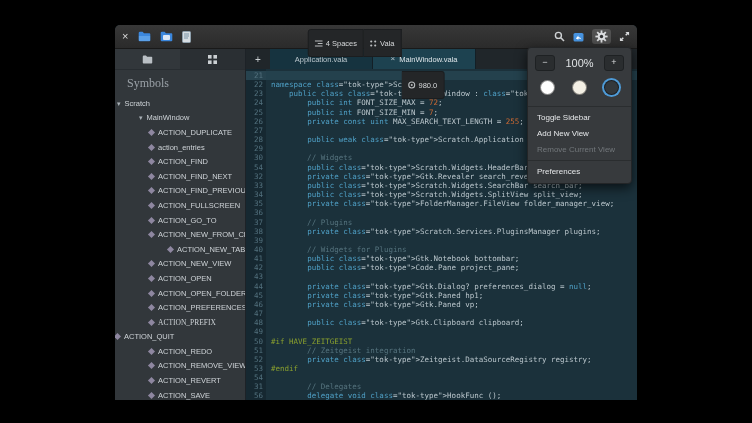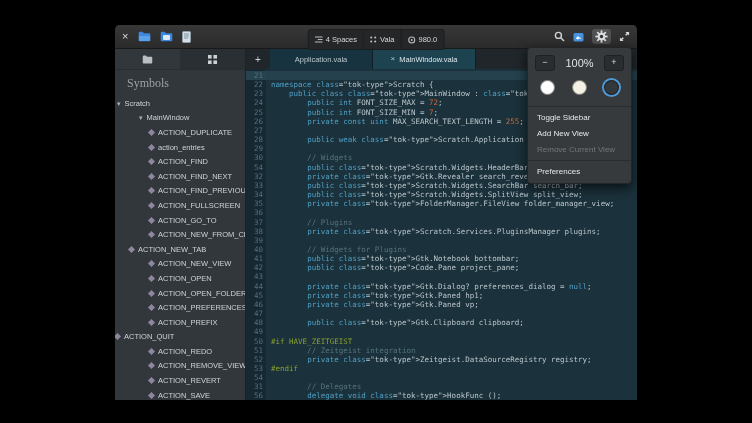--- a/index.html
+++ b/index.html
@@ -10,24 +10,24 @@
           box-shadow:0 2px 14px rgba(0,0,0,.85);background:#1b313b;}
   
   .titlebar{flex:0 0 23px;height:23px;background:linear-gradient(#373737,#2b2b2b);
             border-bottom:1px solid #191919;display:flex;align-items:center;
             padding:0 7px;position:relative;}
   .win-close{color:#dcdcdc;font-size:11px;line-height:11px;margin-right:10px;cursor:default;}
   .hdr-left{display:flex;align-items:center;gap:9px;}
   .hdr-icon-btn{display:flex;align-items:center;justify-content:center;height:16px;}
   .center-group{position:absolute;left:50%;top:4px;transform:translateX(-50%);display:flex;}
   .hdr-btn{display:flex;align-items:center;gap:3px;background:#242628;border:1px solid #1b1d1f;
-           color:#d6d8da;font-size:7.5px;height:21px;padding:0 6px;box-sizing:border-box;
+           color:#d6d8da;font-size:7.5px;height:28px;padding:0 6px;box-sizing:border-box;
            font-family:"Liberation Sans",sans-serif;margin:0;}
   .hdr-btn.first{border-radius:3px 0 0 3px;}
-  .hdr-btn.last{border-radius:0 3px 3px 0;}
+  .hdr-btn.last{border-radius:0 3px 3px 0;margin-top:42px;}
   .hdr-btn + .hdr-btn{border-left:none;}
   .hdr-right{margin-left:auto;display:flex;align-items:center;gap:8px;}
   .gear-btn{background:rgba(255,255,255,.15);border-radius:3px;padding:1px 3px;display:flex;align-items:center;}
   
   .body-row{flex:1;display:flex;min-height:0;}
   .sidebar{width:130px;flex:0 0 130px;background:#32373b;border-right:1px solid #1d2227;
            display:flex;flex-direction:column;min-height:0;}
   .sidebar-toolbar{height:20px;flex:0 0 20px;display:flex;border-bottom:1px solid #282d31;}
   .tool{flex:1;display:flex;align-items:center;justify-content:center;}
   .tool.active{background:#2a2f33;}
@@ -219,41 +219,41 @@
               <span>ACTION_FULLSCREEN</span>
             </div>
             <div class="tree-row" style="padding-left: 34px;">
               <span class="diamond"></span>
               <span>ACTION_GO_TO</span>
             </div>
             <div class="tree-row" style="padding-left: 34px;">
               <span class="diamond"></span>
               <span>ACTION_NEW_FROM_CLIPBOARD</span>
             </div>
-            <div class="tree-row" style="padding-left: 14px;">
+            <div class="tree-row" style="padding-left: 34px; margin-left: 19px;">
               <span class="diamond"></span>
               <span>ACTION_NEW_TAB</span>
             </div>
             <div class="tree-row" style="padding-left: 34px;">
               <span class="diamond"></span>
               <span>ACTION_NEW_VIEW</span>
             </div>
             <div class="tree-row" style="padding-left: 34px;">
               <span class="diamond"></span>
               <span>ACTION_OPEN</span>
             </div>
             <div class="tree-row" style="padding-left: 34px;">
               <span class="diamond"></span>
               <span>ACTION_OPEN_FOLDER</span>
             </div>
             <div class="tree-row" style="padding-left: 34px;">
               <span class="diamond"></span>
               <span>ACTION_PREFERENCES</span>
             </div>
-            <div class="tree-row" style="padding-left: 34px;">
+            <div class="tree-row" style="padding-left: 34px; font-family: Liberation Serif, serif;">
               <span class="diamond"></span>
               <span>ACTION_PREFIX</span>
             </div>
             <div class="tree-row" style="">
               <span class="diamond"></span>
               <span>ACTION_QUIT</span>
             </div>
             <div class="tree-row" style="padding-left: 34px;">
               <span class="diamond"></span>
               <span>ACTION_REDO</span>

